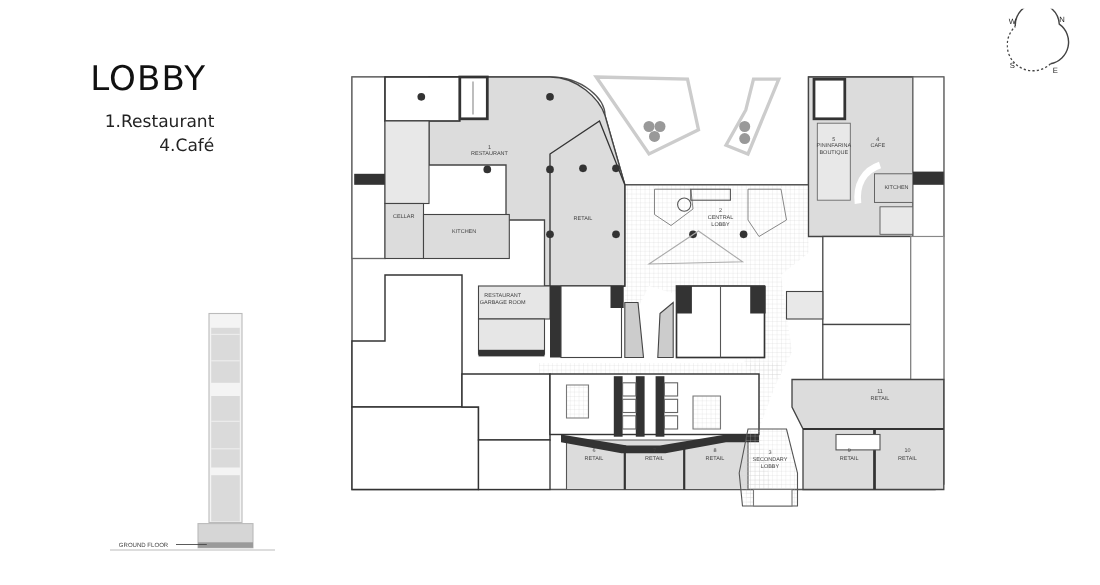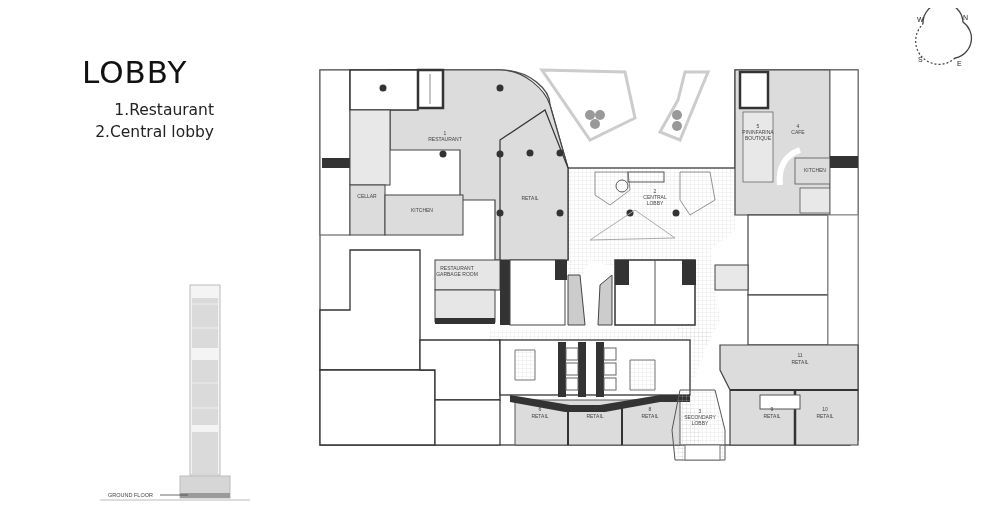--- a/index.html
+++ b/index.html
@@ -13,21 +13,21 @@
   .plan { position:absolute; left:310px; top:60px; width:580px; height:420px; }
   svg text { font-family:"Liberation Sans", sans-serif; }
 </style>
 </head>
 <body>
 
 <div class="title">LOBBY</div>
 
 <ul class="legend">
   <li><span class="num">1.</span><span>Restaurant</span></li>
-  <li><span class="num">2.</span><span>Central lobby</span></li>
+  <li><span class="num">4.</span><span>Café</span></li>
 </ul>
 
 <svg class="compass" viewBox="0 0 60 60">
   <path d="M8 16 A20 20 0 0 1 48 14 A20 20 0 0 1 40 50" fill="none" stroke="#444" stroke-width="1.3"></path>
   <path d="M40 50 A20 20 0 0 1 8 16" fill="none" stroke="#444" stroke-width="1.2" stroke-dasharray="2 2"></path>
   <text x="2" y="14" font-size="7" fill="#222">W</text>
   <text x="48" y="12" font-size="7" fill="#222">N</text>
   <text x="3" y="54" font-size="7" fill="#222">S</text>
   <text x="42" y="58" font-size="7" fill="#222">E</text>
 </svg>

